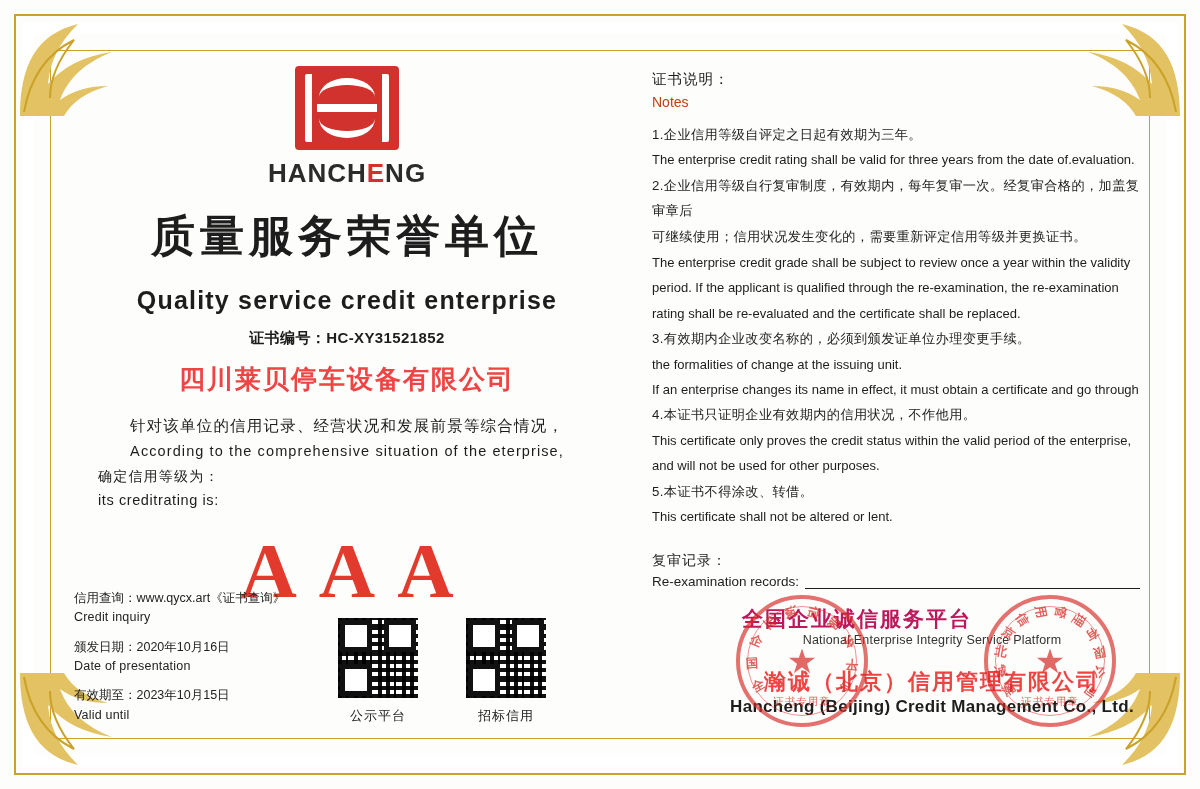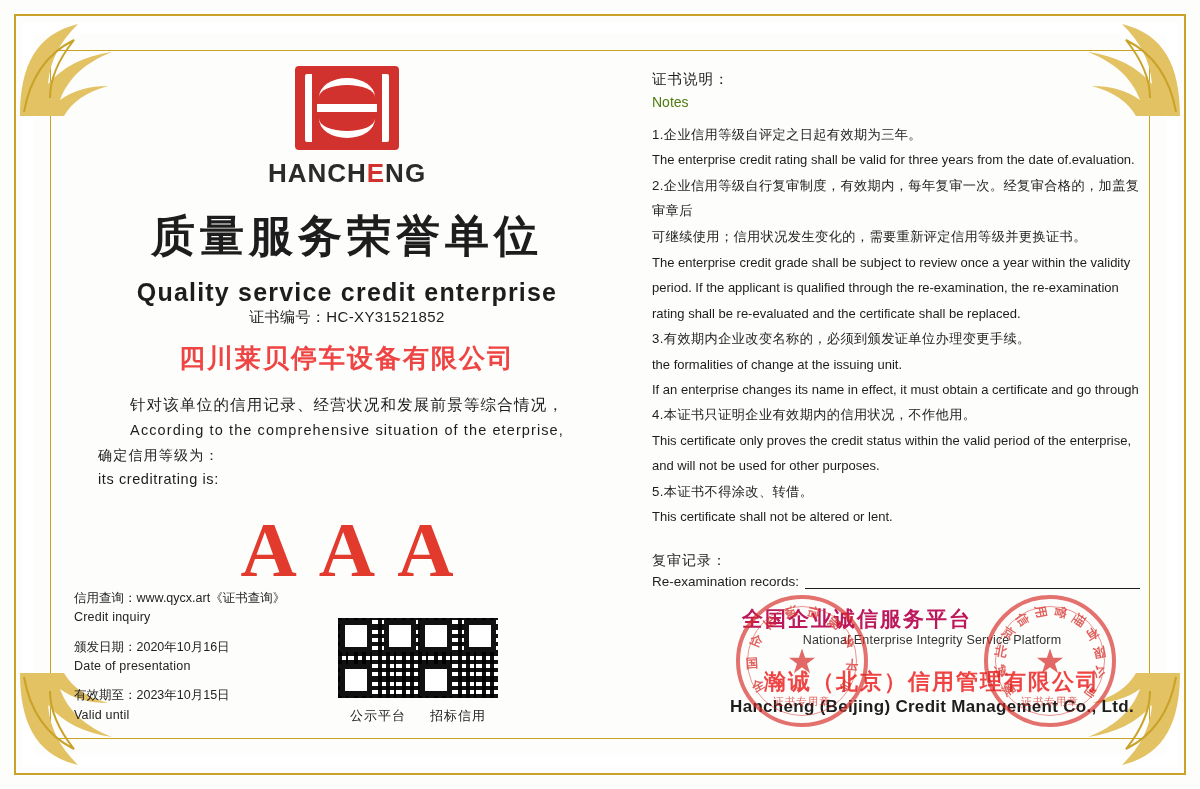--- a/index.html
+++ b/index.html
@@ -148,28 +148,29 @@
     letter-spacing: 5px;
     margin-top: 18px;
     font-family: "Liberation Sans", sans-serif;
   }
   .title-en {
     text-align: center;
     font-size: 25px;
     font-weight: 700;
     color: #1d1d1d;
     letter-spacing: 1.2px;
-    margin-top: 12px;
+    margin-top: 20px;
   }
   .cert-no {
     text-align: center;
     font-size: 15px;
     color: #1d1d1d;
-    margin-top: 1px;
+    margin-top: 14px;
     letter-spacing: 0.4px;
+    font-weight: bold;
   }
   .company {
     text-align: center;
     font-size: 26px;
     font-weight: 700;
     color: #ef4444;
     letter-spacing: 2px;
     margin-top: 14px;
   }
 
@@ -232,20 +233,21 @@
   .footer-info .row { margin-bottom: 10px; }
   .footer-info .row:last-child { margin-bottom: 0; }
   .footer-info .en { letter-spacing: 0.2px; }
 
   
   .qr-area {
     position: absolute;
     left: 278px;
     bottom: 6px;
     display: flex;
+    gap: 48px;
   }
   .qr-block { text-align: center; }
   .qr-img {
     width: 80px;
     height: 80px;
     background-color: #ffffff;
     background-image:
       repeating-linear-gradient(90deg, #111 0 4px, #fff 4px 8px, #111 8px 10px, #fff 10px 16px, #111 16px 20px, #fff 20px 24px),
       repeating-linear-gradient(0deg, #111 0 4px, #fff 4px 8px, #111 8px 12px, #fff 12px 16px, #111 16px 22px, #fff 22px 26px);
     background-blend-mode: multiply;
@@ -278,21 +280,21 @@
 
   
   .notes-head-cn {
     font-size: 14.5px;
     color: #1d1d1d;
     letter-spacing: 1px;
     line-height: 1.6;
   }
   .notes-head-en {
     font-size: 14px;
-    color: #4d7c0f;
+    color: #c2410c;
     line-height: 1.6;
     margin-bottom: 8px;
   }
   .note-cn {
     font-size: 13.2px;
     color: #1d1d1d;
     line-height: 1.95;
     letter-spacing: 0.4px;
   }
   .note-en {

